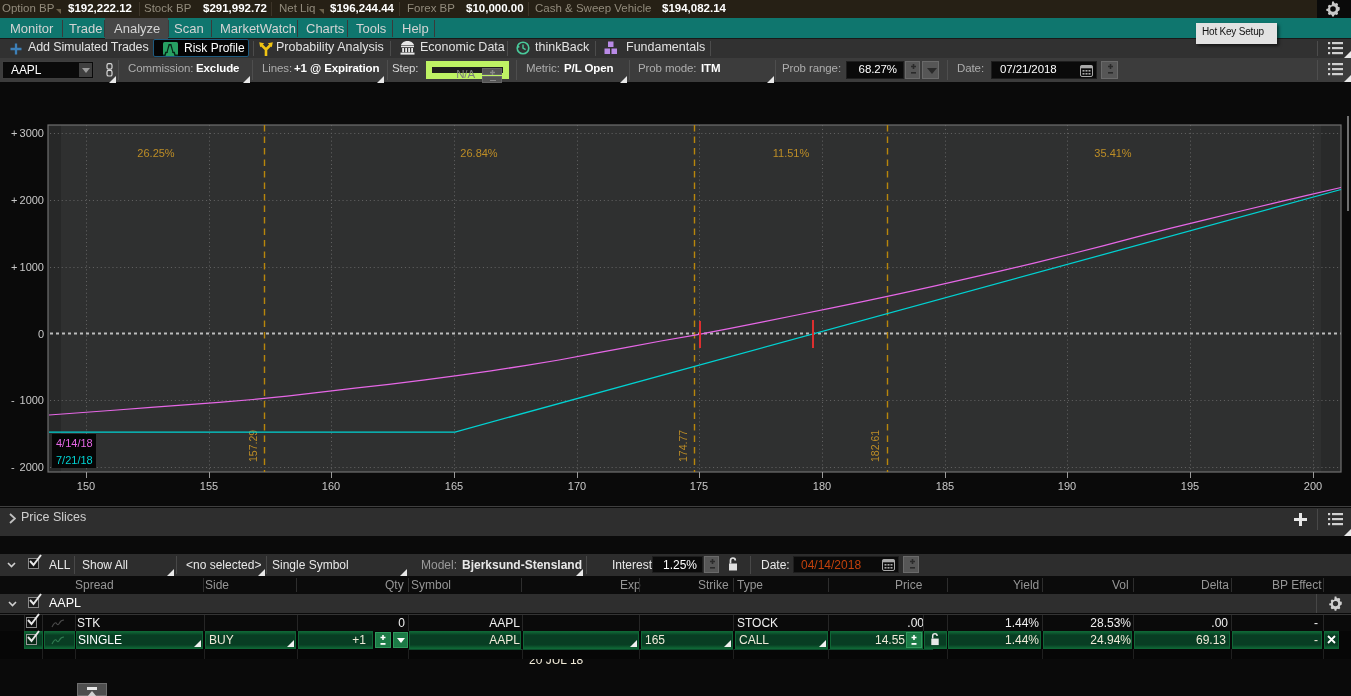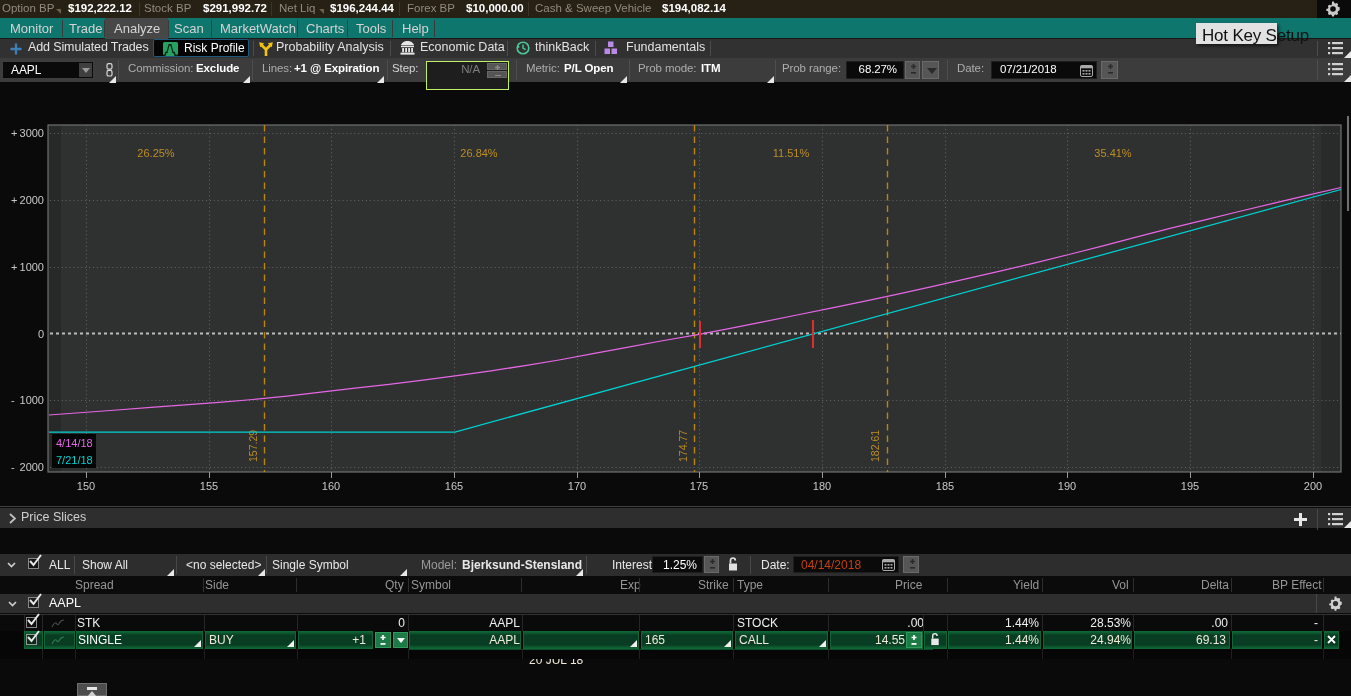--- a/index.html
+++ b/index.html
@@ -31,21 +31,21 @@
 
 #row4 { position:absolute; left:0; top:58px; width:1351px; height:24px; background:#3c3c3c; font-size:11.5px; letter-spacing:-0.1px; }
 #row4 .lbl4 { position:absolute; top:4px; color:#adadad; white-space:nowrap; }
 #row4 .val4 { position:absolute; top:4px; color:#fff; font-weight:bold; white-space:nowrap; }
 #row4 .sep4 { position:absolute; top:2px; width:1px; height:20px; background:#4e4e4e; }
 .blackbox { position:absolute; background:#0a0a0a; border:1px solid #1e1e1e; }
 .spinbtn { position:absolute; background:#565656; border:1px solid #6a6a6a; }
 
 #chead { position:absolute; left:0; top:82px; width:1351px; height:30px; background:#0a0a0a; color:#e8e8e8; font-size:11.5px; }
 
-#priceslices { position:absolute; left:0; top:508px; width:1351px; height:20px; background:#2e2e2e; color:#cfcfcf; font-size:12.5px; }
+#priceslices { position:absolute; left:0; top:508px; width:1351px; height:28px; background:#2e2e2e; color:#cfcfcf; font-size:12.5px; }
 #positions { position:absolute; left:0; top:531px; width:1351px; height:23px; background:#414141; color:#f0f0f0; font-size:12.5px; }
 #toolbar5 { position:absolute; left:0; top:554px; width:1351px; height:22px; background:#2d2d2d; font-size:12px; color:#e8e8e8; }
 #thead { position:absolute; left:0; top:576px; width:1351px; height:18px; background:#0b0b0b; color:#969696; font-size:12px; }
 #thead span { position:absolute; top:2px; }
 
 .trow { position:absolute; left:0; width:1351px; }
 .gcell { position:absolute; top:0; height:100%; background:linear-gradient(#0e6434,#083d23 20%,#083d23 80%,#0e6434); border:1px solid #0f6636; }
 .ktext { color:#f0ead8; font-size:12px; position:absolute; top:1px; }
 .wtri { position:absolute; right:1px; bottom:1px; width:0; height:0; border-left:7px solid transparent; border-bottom:7px solid #f0f0f0; }
 </style>
@@ -180,21 +180,21 @@
   <div class="sep4" style="left:118px;"></div>
   <span class="lbl4" style="left:128px;">Commission:</span>
   <span class="val4" style="left:196px;">Exclude</span>
   <div class="cornertri" style="left:243px;top:18px;"></div>
   <div class="sep4" style="left:252px;"></div>
   <span class="lbl4" style="left:262px;">Lines:</span>
   <span class="val4" style="left:294px;">+1 @ Expiration</span>
   <div class="cornertri" style="left:377px;top:18px;"></div>
   <div class="sep4" style="left:387px;"></div>
   <span class="lbl4" style="left:392px;color:#d8d8d8;">Step:</span>
-  <div class="abs" style="left:426px;top:3px;width:83px;height:29px;background:#1e1e1e;border:1px solid #bef264;">
+  <div class="abs" style="left:426px;top:3px;width:83px;height:18px;background:#1e1e1e;border:6px solid #bef264;">
     <span style="position:absolute;right:28px;top:1px;color:#7d7d7d;">N/A</span>
     <div style="position:absolute;right:1px;top:1px;width:20px;height:7px;background:#555;border:1px solid #666;">
       <svg width="7" height="5" style="position:absolute;left:6px;top:1px;" viewBox="0 0 7 5">
             <path d="M3.5 0 V5 M1 2.5 H6" stroke="#8a8a8a" stroke-width="1.4"></path>
           </svg>
     </div>
     <div style="position:absolute;right:1px;top:9px;width:20px;height:7px;background:#555;border:1px solid #666;">
       <div style="position:absolute;left:7px;top:2.5px;width:6px;height:1.5px;background:#8a8a8a;"></div>
     </div>
   </div>
@@ -252,21 +252,21 @@
       <rect x="0" y="5" width="2.2" height="2.2"></rect>
           <rect x="4" y="5" width="11" height="2.2"></rect>
       <rect x="0" y="10" width="2.2" height="2.2"></rect>
           <rect x="4" y="10" width="11" height="2.2"></rect>
     </g>
   </svg>
   <div class="cornertri" style="right:0;bottom:0;"></div>
 </div>
 
 <div class="abs" style="left:1196px;top:23px;width:81px;height:21px;background:#e2e2e2;box-shadow:2px 2px 3px rgba(0,0,0,0.55);z-index:50;">
-  <span style="position:absolute;left:6px;top:3px;font-size:17px;letter-spacing:-0.2px;color:#111;white-space:nowrap;">Hot Key Setup</span>
+  <span style="position:absolute;left:6px;top:3px;font-size:10px;letter-spacing:-0.2px;color:#111;white-space:nowrap;">Hot Key Setup</span>
 </div>
 
 
 <div id="chart" class="abs" style="left:0;top:112px;width:1351px;height:395px;background:#0a0a0a;">
 <svg width="1351" height="395" viewBox="0 0 1351 395" style="position:absolute;left:0;top:0;">
 
   <rect x="48" y="13" width="1293" height="347" fill="#2f3030"></rect>
   <rect x="48" y="13" width="13" height="347" fill="#272828"></rect>
   <rect x="1321" y="13" width="20" height="347" fill="#292a2a"></rect>
 

